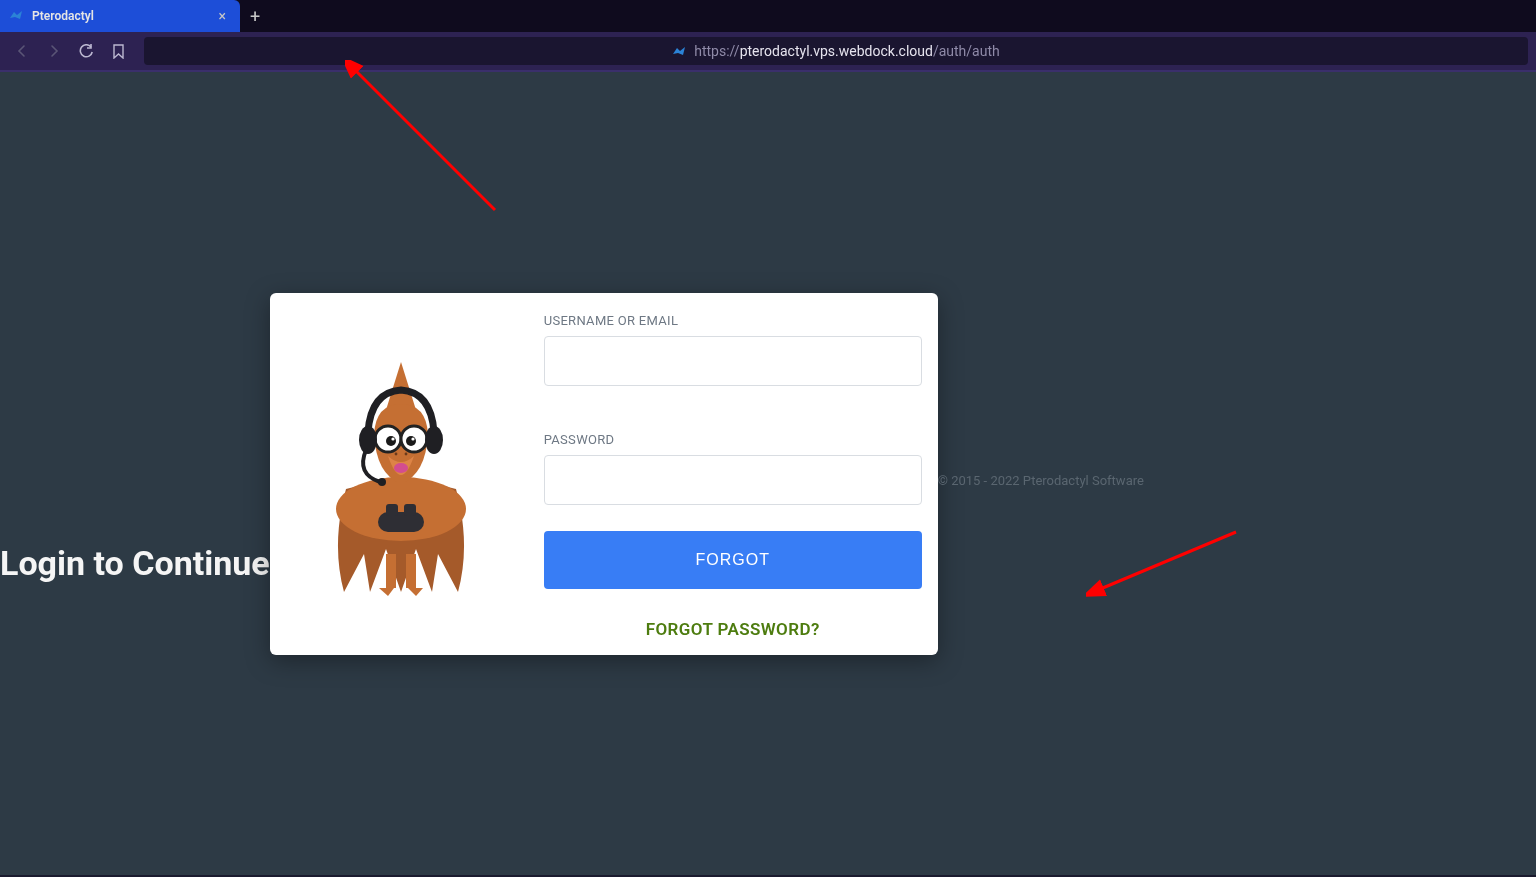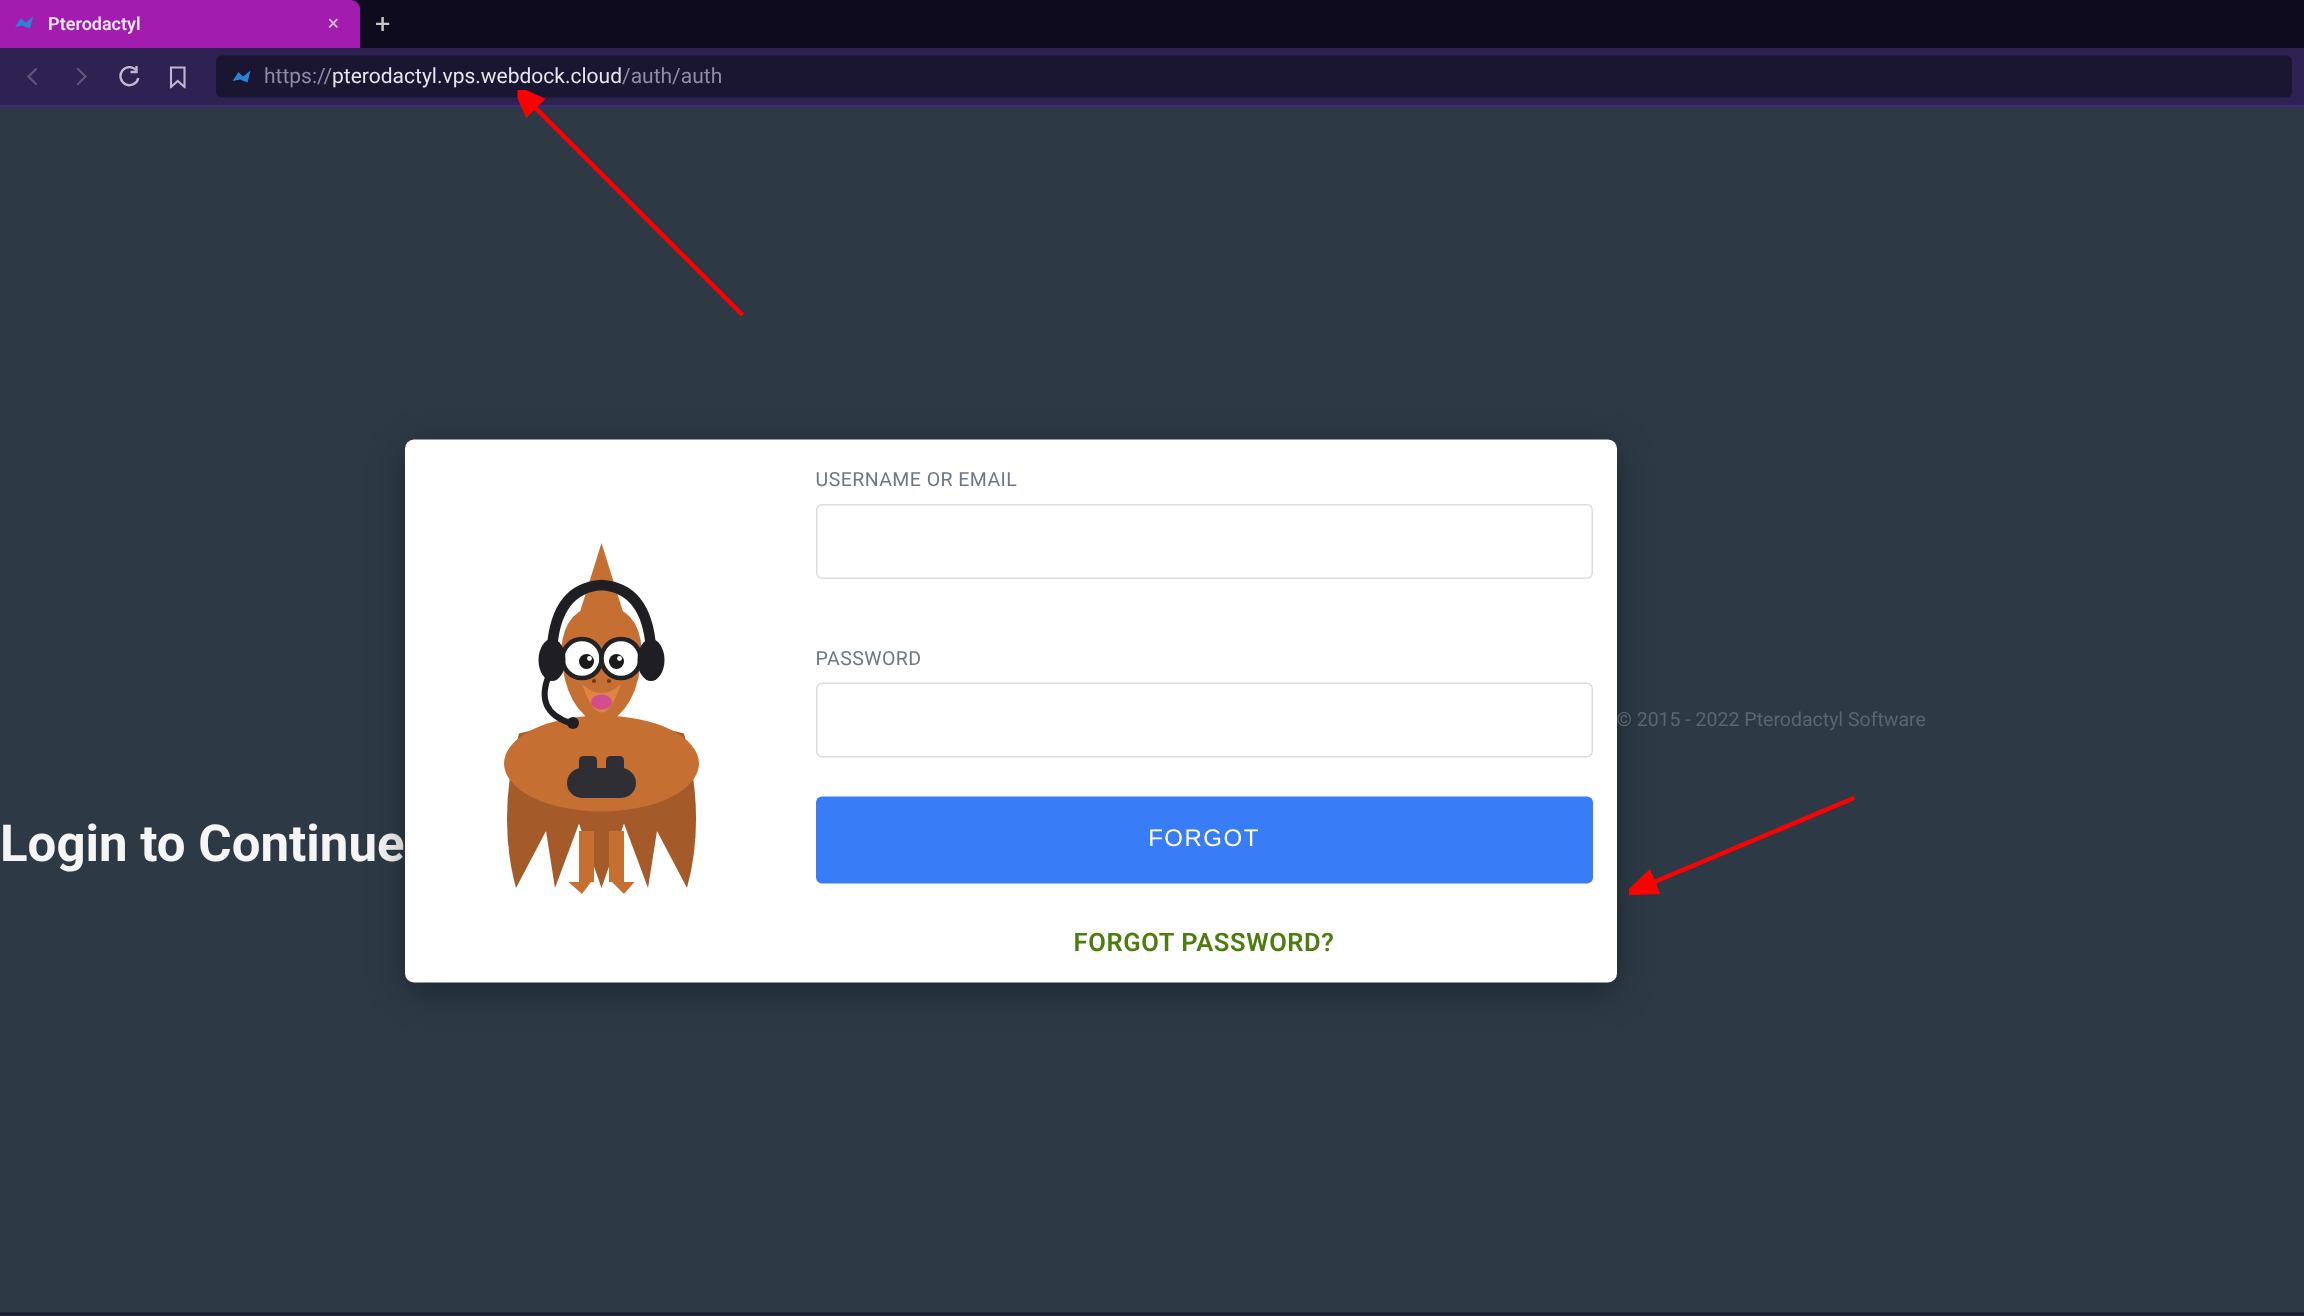--- a/index.html
+++ b/index.html
@@ -19,21 +19,21 @@
     
     .tab-bar {
       display: flex;
       align-items: center;
       height: 32px;
     }
     
     .tab {
       display: flex;
       align-items: center;
-      background: #a21caf;
+      background: #1d4ed8;
       height: 32px;
       padding: 0 10px 0 8px;
       min-width: 240px;
       border-top-right-radius: 6px;
       gap: 8px;
     }
     
     .tab-favicon {
       width: 16px;
       height: 16px;
@@ -90,20 +90,21 @@
     .address-bar {
       flex: 1;
       background: #1a1530;
       height: 28px;
       border-radius: 4px;
       margin-left: 8px;
       display: flex;
       align-items: center;
       padding: 0 10px;
       gap: 8px;
+      justify-content: center;
     }
     
     .site-favicon {
       width: 14px;
       height: 14px;
     }
     
     .url {
       font-size: 14px;
       color: #8f8aa8;
@@ -127,21 +128,21 @@
     .login-heading {
       color: #f5f5f5;
       font-size: 34px;
       font-weight: 700;
       margin-top: 200px;
       margin-bottom: 22px;
     }
     
     .login-card {
       background: #ffffff;
-      width: 808px;
+      width: 668px;
       border-radius: 6px;
       box-shadow: 0 6px 24px rgba(0,0,0,0.35);
       display: flex;
       padding: 16px;
       gap: 28px;
     }
     
     .mascot-area {
       width: 230px;
       display: flex;

